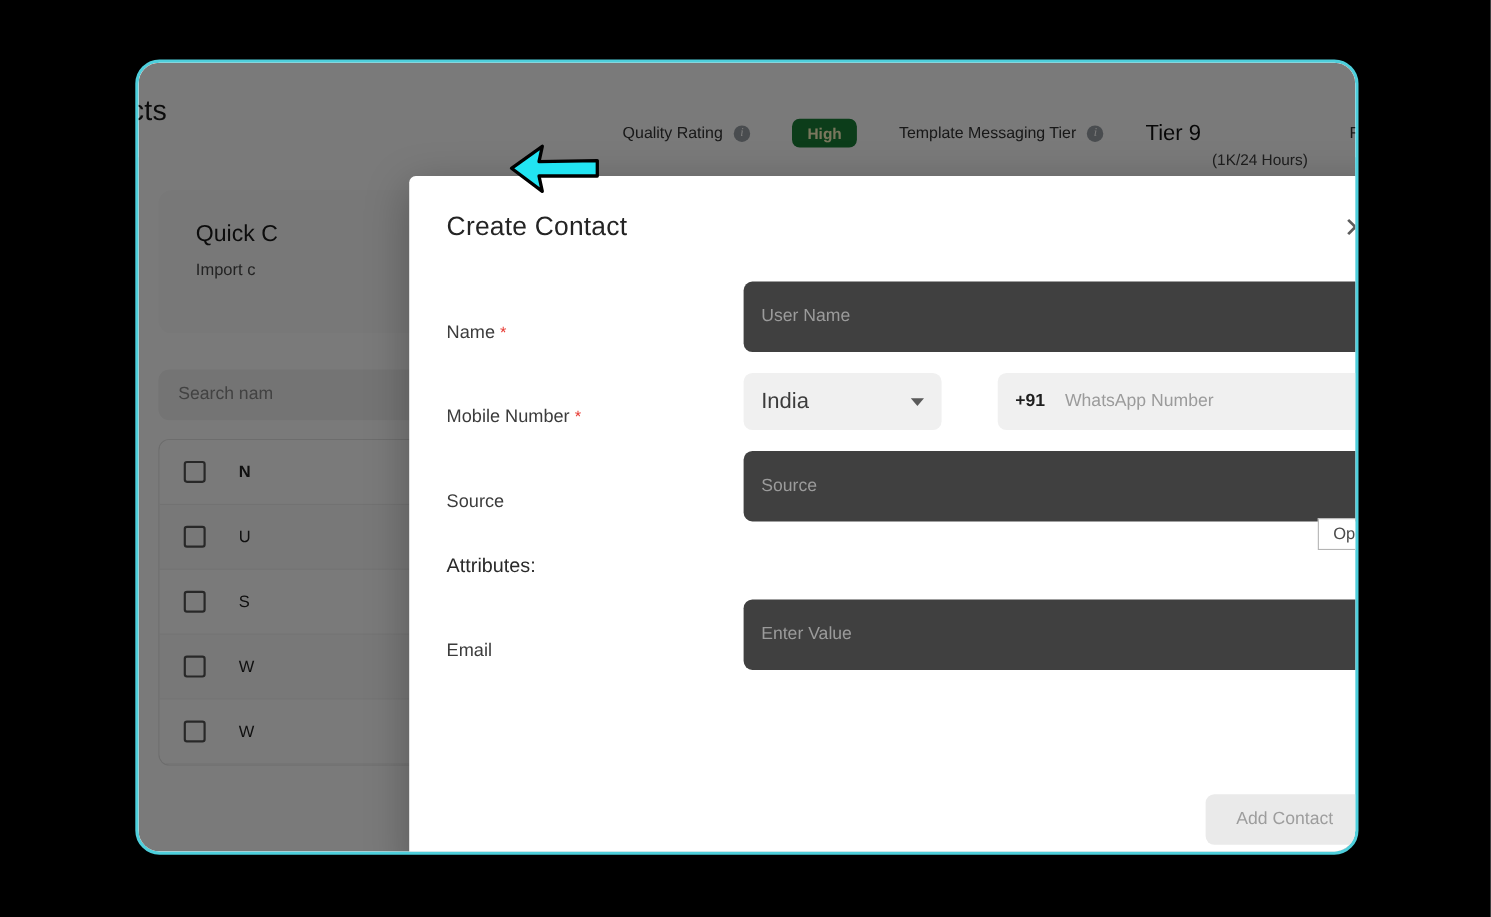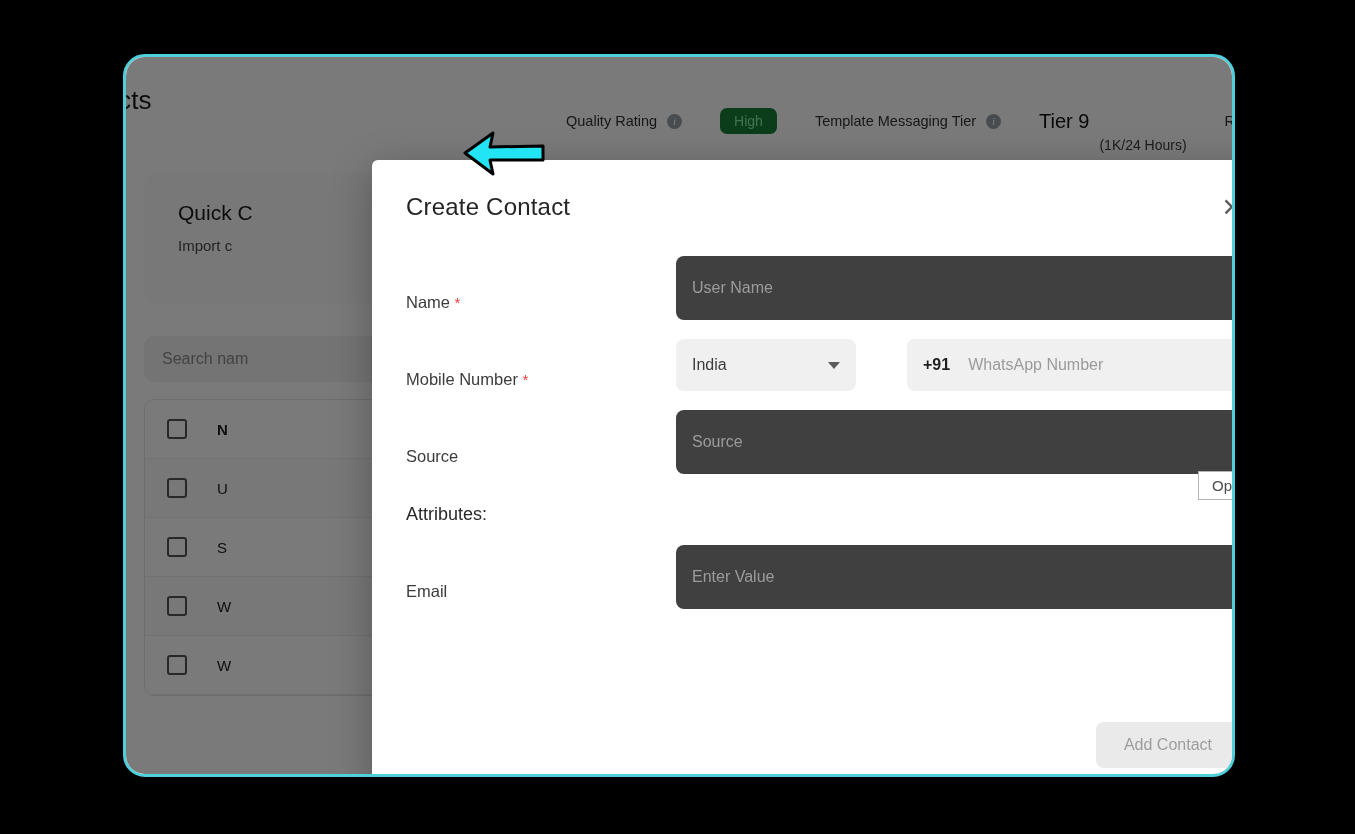--- a/index.html
+++ b/index.html
@@ -70,25 +70,25 @@
     background: #9aa0a6;
     color: #fff;
     font-size: 11px;
     line-height: 15px;
     text-align: center;
     font-style: italic;
     font-family: "Liberation Serif", serif;
   }
   .badge-high {
     background: #1a7f37;
-    color: #86efac;
+    color: #fef9c3;
     font-size: 14px;
     border-radius: 7px;
     padding: 5px 14px;
-    font-weight: 400;
+    font-weight: 700;
   }
   .tier-val {
     font-size: 20px;
     color: #111;
   }
   .tier-sub {
     font-size: 14px;
     color: #404040;
     margin-top: 48px;
   }
@@ -254,21 +254,21 @@
   }
   .sel-country {
     width: 180px;
     height: 52px;
     background: #f0f0f0;
     border-radius: 8px;
     display: flex;
     align-items: center;
     justify-content: space-between;
     padding: 16px 16px;
-    font-size: 16px;
+    font-size: 20px;
     color: #3c3c3c;
     flex: none;
   }
   .caret {
     width: 0; height: 0;
     border-left: 6px solid transparent;
     border-right: 6px solid transparent;
     border-top: 7px solid #5a5a5a;
   }
   .phone-wrap {

